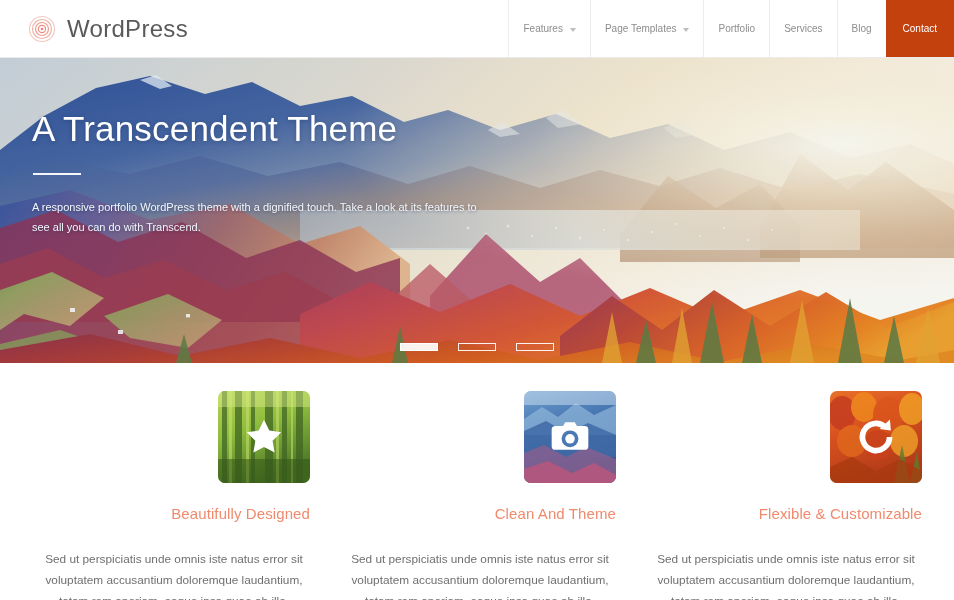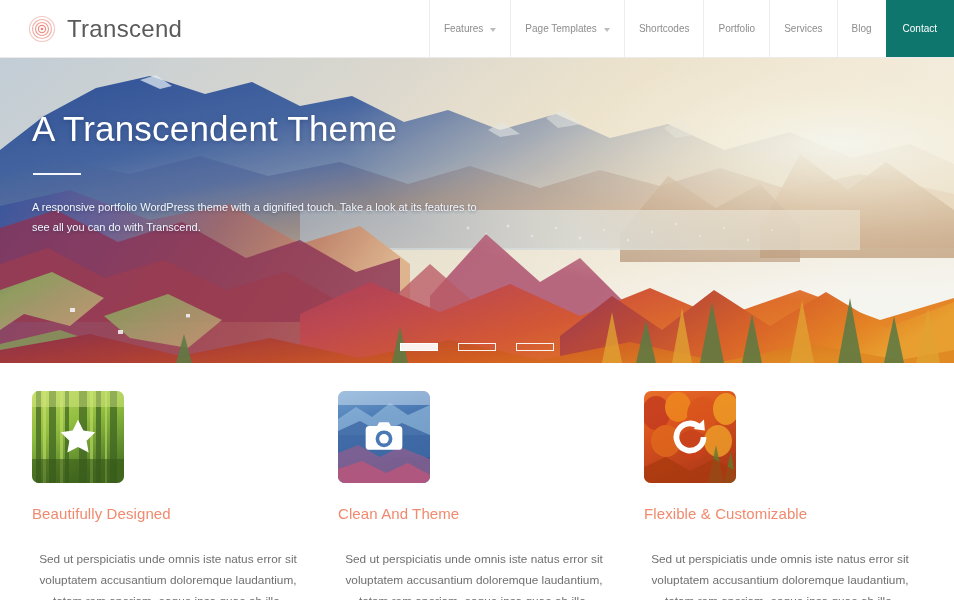--- a/index.html
+++ b/index.html
@@ -43,21 +43,21 @@
     gap: 7px;
     padding: 0 14px;
     border-left: 1px solid #ededed;
     font-size: 10px;
     color: #8d8d8d;
     cursor: pointer;
     white-space: nowrap;
     user-select: none;
   }
   .nav-item.is-cta {
-    background: #0f766e;
+    background: #c2410c;
     color: #ffffff;
     border-left: none;
     padding: 14px 17px;
   }
   .caret {
     width: 0; height: 0;
     border-left: 3.5px solid transparent;
     border-right: 3.5px solid transparent;
     border-top: 4px solid #bdbdbd;
     display: inline-block;
@@ -123,21 +123,21 @@
   .features {
     display: flex;
     padding: 28px 18px 0 18px;
     background: #ffffff;
     height: 237px;
   }
   .feature {
     flex: 1 1 0;
     display: flex;
     flex-direction: column;
-    align-items: flex-start;
+    align-items: flex-end;
     padding: 0 14px;
   }
   .feature-thumb {
     position: relative;
     width: 92px; height: 92px;
     border-radius: 7px;
     overflow: hidden;
     flex: none;
   }
   .feature-thumb svg { position: absolute; inset: 0; width: 100%; height: 100%; display: block; }
@@ -179,34 +179,31 @@
   <div class="brand">
     <span class="brand-mark">
       <svg viewBox="0 0 28 28">
         <circle cx="14" cy="14" r="12.5" fill="none" stroke="#f3c9c2" stroke-width="1.2"></circle>
         <circle cx="14" cy="14" r="9.5" fill="none" stroke="#f0b3a9" stroke-width="1.2"></circle>
         <circle cx="14" cy="14" r="6.5" fill="none" stroke="#ef9d92" stroke-width="1.2"></circle>
         <circle cx="14" cy="14" r="3.6" fill="none" stroke="#ee8c80" stroke-width="1.2"></circle>
         <circle cx="14" cy="14" r="1.3" fill="#ee7f72"></circle>
       </svg>
     </span>
-    <span class="brand-name">Transcend</span>
+    <span class="brand-name">WordPress</span>
   </div>
 
   <nav class="main-nav">
     <div class="nav-item">
       <span>Features</span>
       <i class="caret"></i>
     </div>
     <div class="nav-item">
       <span>Page Templates</span>
       <i class="caret"></i>
-    </div>
-    <div class="nav-item">
-      <span>Shortcodes</span>
     </div>
     <div class="nav-item">
       <span>Portfolio</span>
     </div>
     <div class="nav-item">
       <span>Services</span>
     </div>
     <div class="nav-item">
       <span>Blog</span>
     </div>

